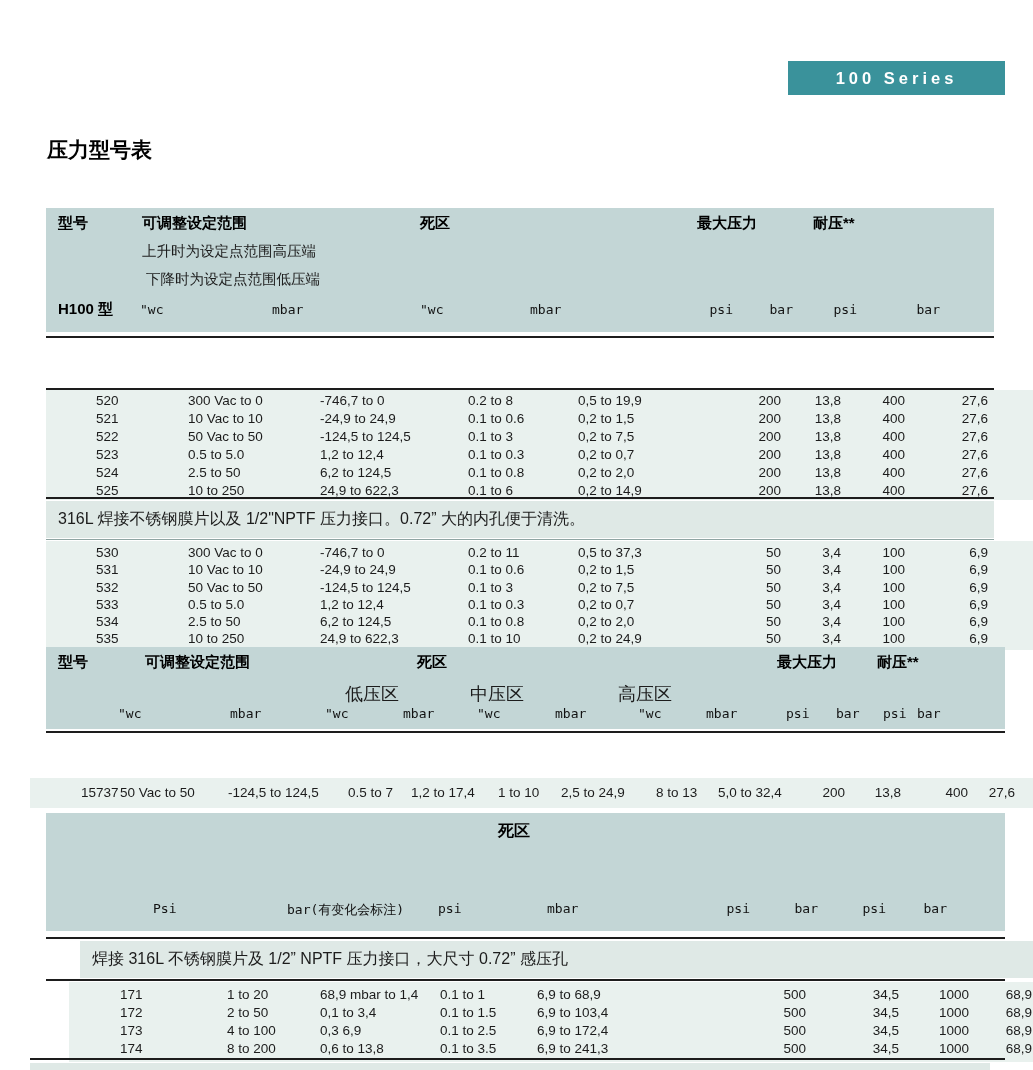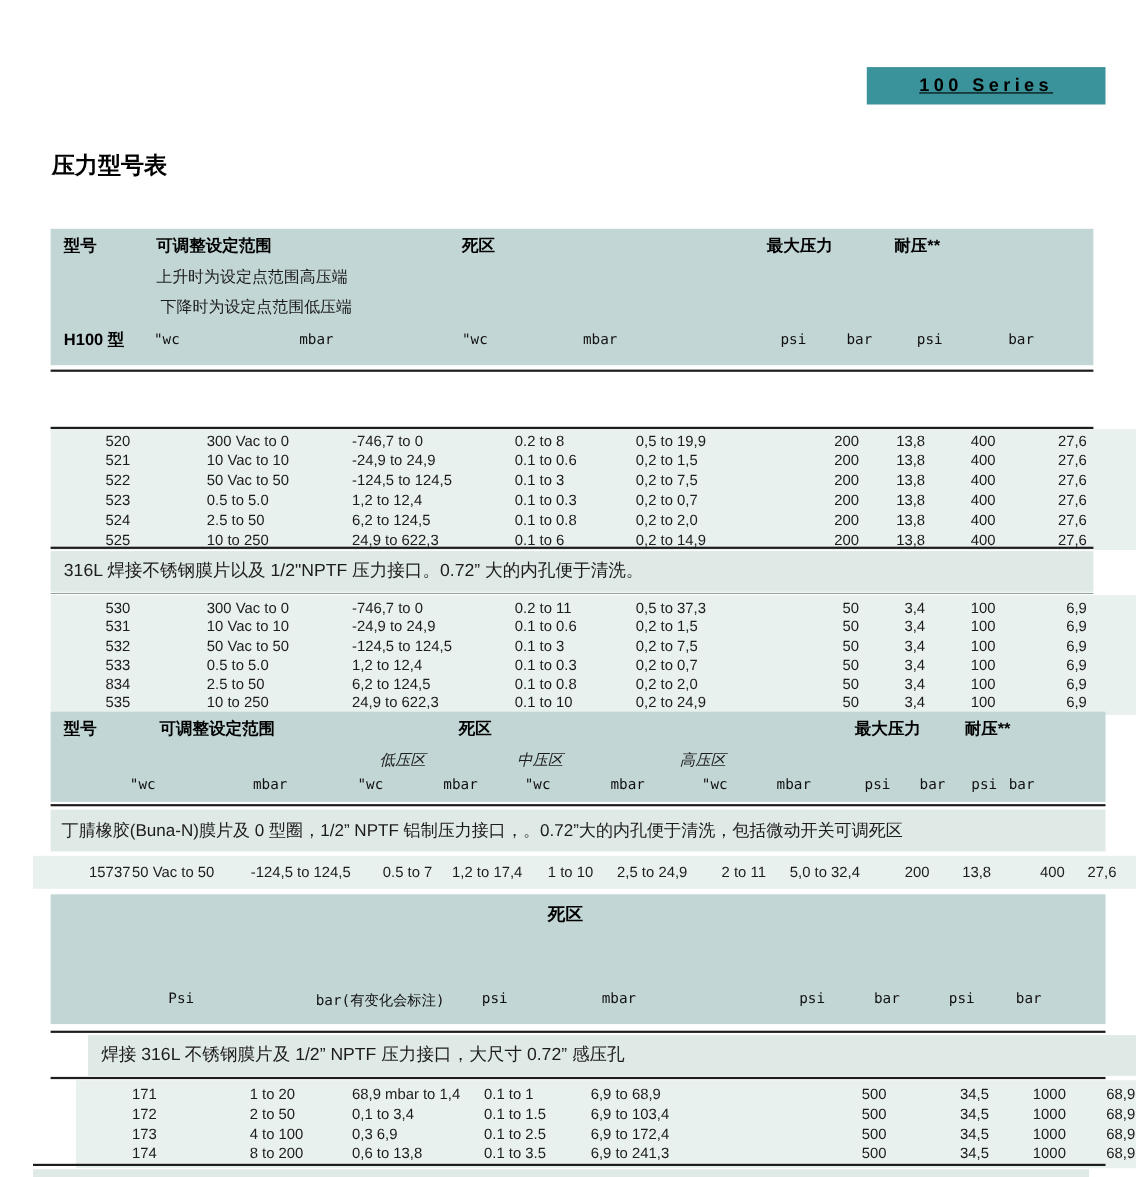--- a/index.html
+++ b/index.html
@@ -1,35 +1,35 @@
 <!DOCTYPE html>
 <html><head>
 <meta charset="utf-8">
 <style>
   html,body{margin:0;padding:0;background:#ffffff;}
   .page{position:relative;width:1033px;height:1070px;background:#ffffff;overflow:hidden;
         font-family:"Liberation Sans","DejaVu Sans",sans-serif;color:#1c1c1c;}
   .banner{position:absolute;left:788px;top:61px;width:217px;height:34px;background:#3a929b;
           display:flex;align-items:center;justify-content:center;}
-  .banner span{color:#000000;font-weight:bold;font-size:16.5px;letter-spacing:4px;text-decoration:underline;}
+  .banner span{color:#ffffff;font-weight:bold;font-size:16.5px;letter-spacing:4px;}
   .title{position:absolute;left:47px;top:136px;margin:0;font-size:21px;font-weight:bold;color:#000;}
 
   .band{position:absolute;left:46px;width:948px;}
   .wide{left:46px;width:959px;}
   .xwide{left:30px;width:975px;}
   .hdr{background:#c3d6d6;}
   .secband{background:#dfe9e6;display:flex;align-items:center;white-space:nowrap;}
   .rowsband{background:#e9f1ee;padding-left:48px;}
   .rule{position:absolute;height:2px;background:#1d1d1d;}
   .rule.thin{height:1px;background:#8fa5a3;}
 
   .cell{position:absolute;white-space:nowrap;}
   .b{font-weight:bold;font-size:15px;color:#000;}
   .note{font-size:14.5px;}
-  .z{font-size:14px;font-style:italic;}
+  .z{font-size:18px;}
   .u{font-family:"DejaVu Sans Mono","Liberation Mono",monospace;font-size:13px;color:#111;}
   .d{font-size:13.5px;}
   .sec{font-size:16px;padding-left:12px;}
   .sec2{font-size:15.5px;padding-left:10px;}
 
   .row{position:relative;height:18px;line-height:18px;}
   .r2 .row{height:17.3px;line-height:17.3px;}
   #t1-rows1{padding-top:2px;}
   #t1-rows2{padding-top:3px;}
   #t3-rows{padding-top:4px;margin-left:39px;}
@@ -213,21 +213,21 @@
       <span class="cell d c1">0.5 to 5.0</span>
       <span class="cell d c2">1,2 to 12,4</span>
       <span class="cell d c3">0.1 to 0.3</span>
       <span class="cell d c4">0,2 to 0,7</span>
       <span class="cell d c5">50</span>
       <span class="cell d c6">3,4</span>
       <span class="cell d c7">100</span>
       <span class="cell d c8">6,9</span>
     </div>
       <div class="row">
-      <span class="cell d c0">834</span>
+      <span class="cell d c0">534</span>
       <span class="cell d c1">2.5 to 50</span>
       <span class="cell d c2">6,2 to 124,5</span>
       <span class="cell d c3">0.1 to 0.8</span>
       <span class="cell d c4">0,2 to 2,0</span>
       <span class="cell d c5">50</span>
       <span class="cell d c6">3,4</span>
       <span class="cell d c7">100</span>
       <span class="cell d c8">6,9</span>
     </div>
       <div class="row">
@@ -261,34 +261,31 @@
     <span class="cell u" style="left:592px;top:59px">"wc</span>
     <span class="cell u" style="left:660px;top:59px">mbar</span>
     <span class="cell u" style="left:740px;top:59px">psi</span>
     <span class="cell u" style="left:790px;top:59px">bar</span>
     <span class="cell u" style="left:837px;top:59px">psi</span>
     <span class="cell u" style="left:871px;top:59px">bar</span>
   </div>
 
   <div class="rule" style="top:731px;left:46px;width:959px"></div>
 
-  <div class="band wide secband" style="top:736px;height:38px;">
-    <span class="sec2">丁腈橡胶(Buna-N)膜片及 0 型圈，1/2” NPTF 铝制压力接口，。0.72”大的内孔便于清洗，包括微动开关可调死区</span>
-  </div>
 
   <div id="t2-row" class="band xwide rowsband t2" style="top:778px;height:30px;">
     <div class="row">
       <span class="cell d c0">15737</span>
       <span class="cell d c1">50 Vac to 50</span>
       <span class="cell d c2">-124,5 to 124,5</span>
       <span class="cell d c3">0.5 to 7</span>
       <span class="cell d c4">1,2 to 17,4</span>
       <span class="cell d c5">1 to 10</span>
       <span class="cell d c6">2,5 to 24,9</span>
-      <span class="cell d c7">2 to 11</span>
+      <span class="cell d c7">8 to 13</span>
       <span class="cell d c8">5,0 to 32,4</span>
       <span class="cell d c9">200</span>
       <span class="cell d c10">13,8</span>
       <span class="cell d c11">400</span>
       <span class="cell d c12">27,6</span>
     </div>
   </div>
 
   <div class="band wide hdr" style="top:813px;height:118px;">
     <span class="cell dz" style="top:8px">死区</span>

